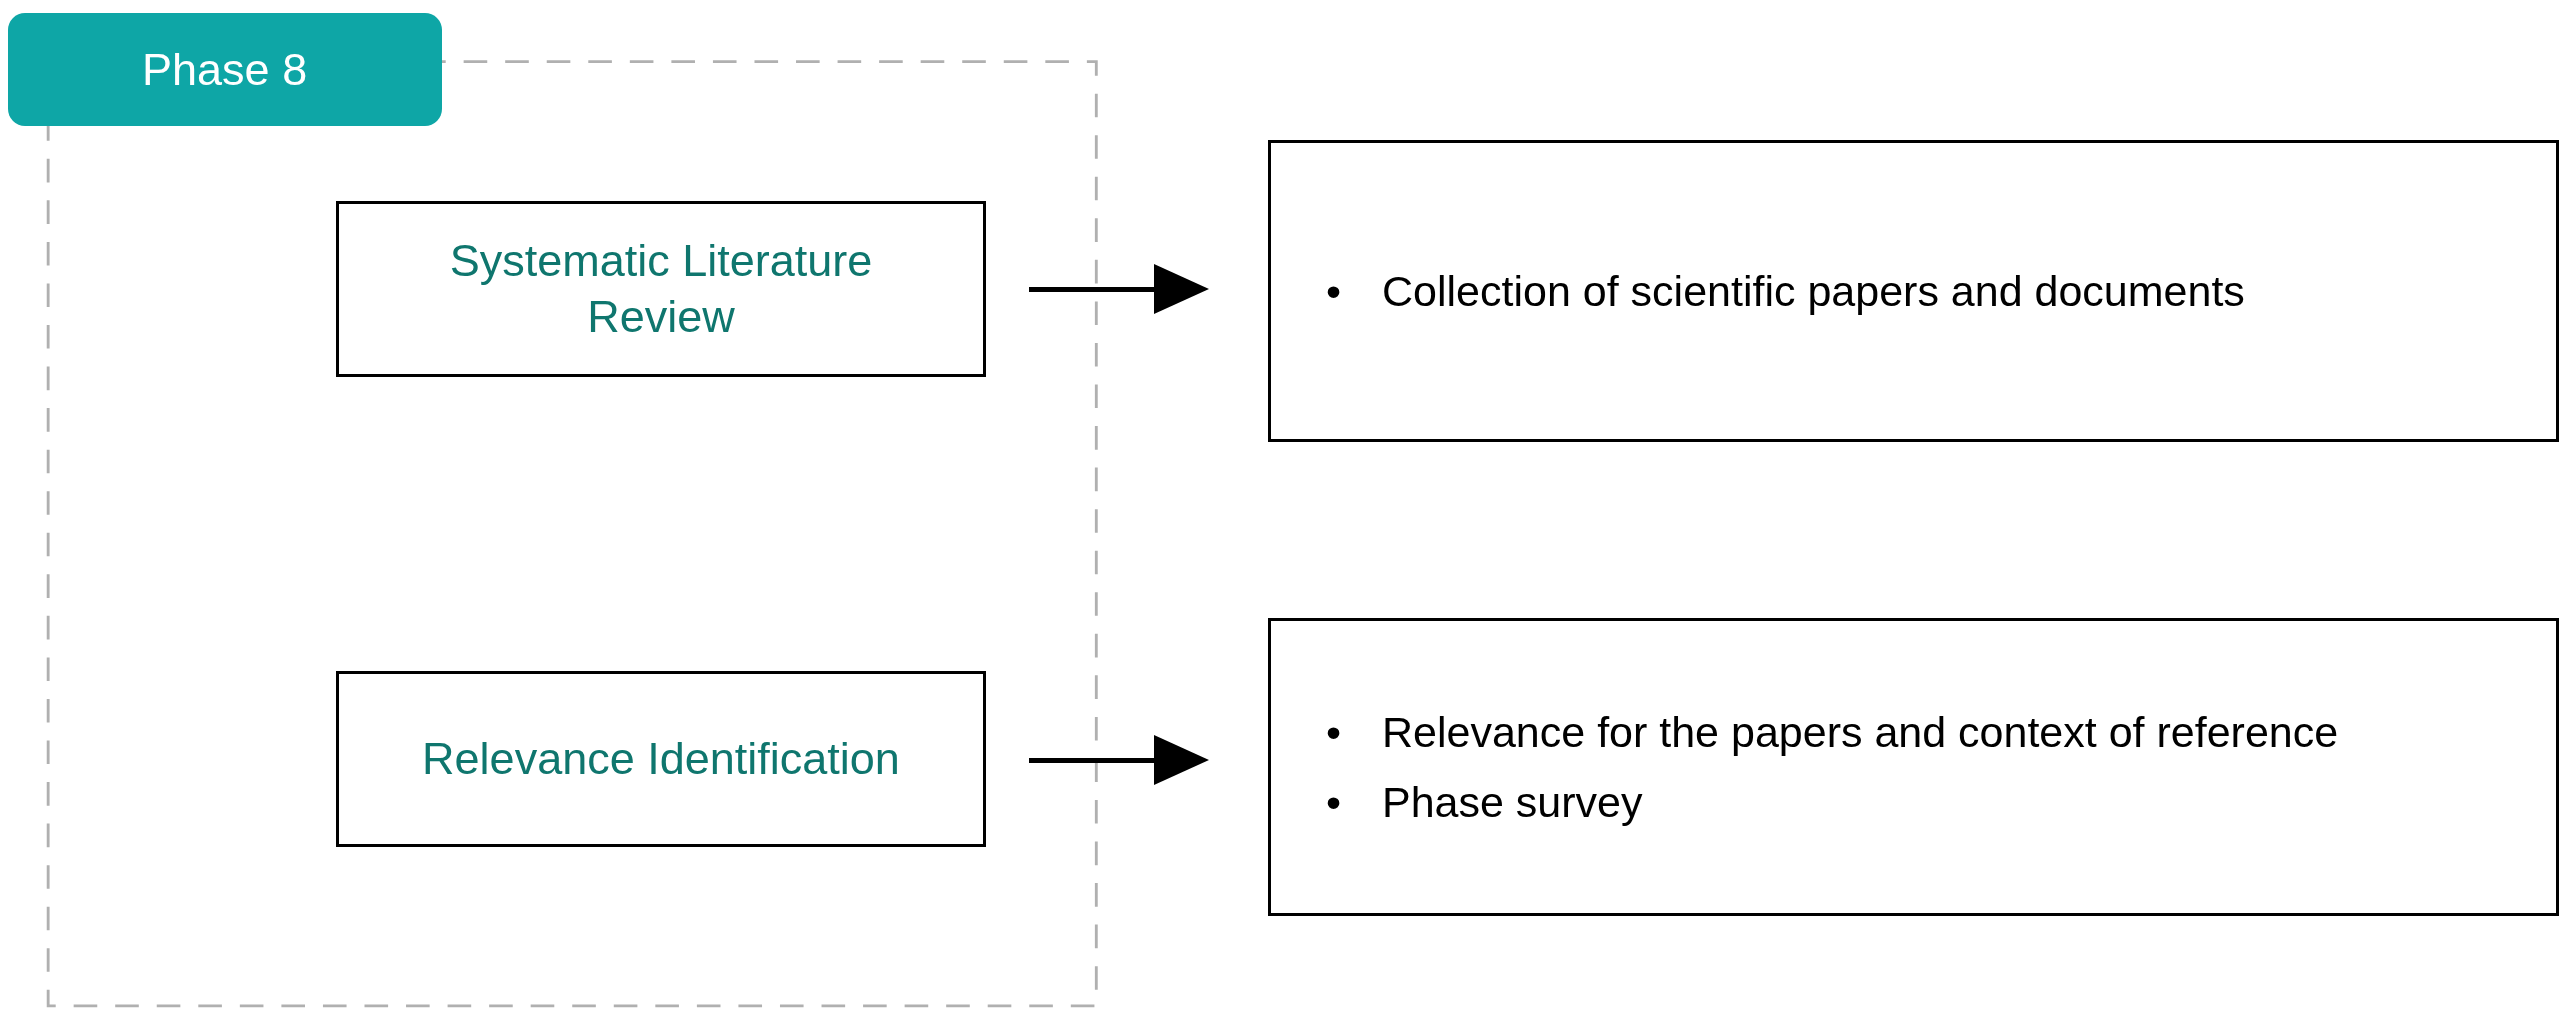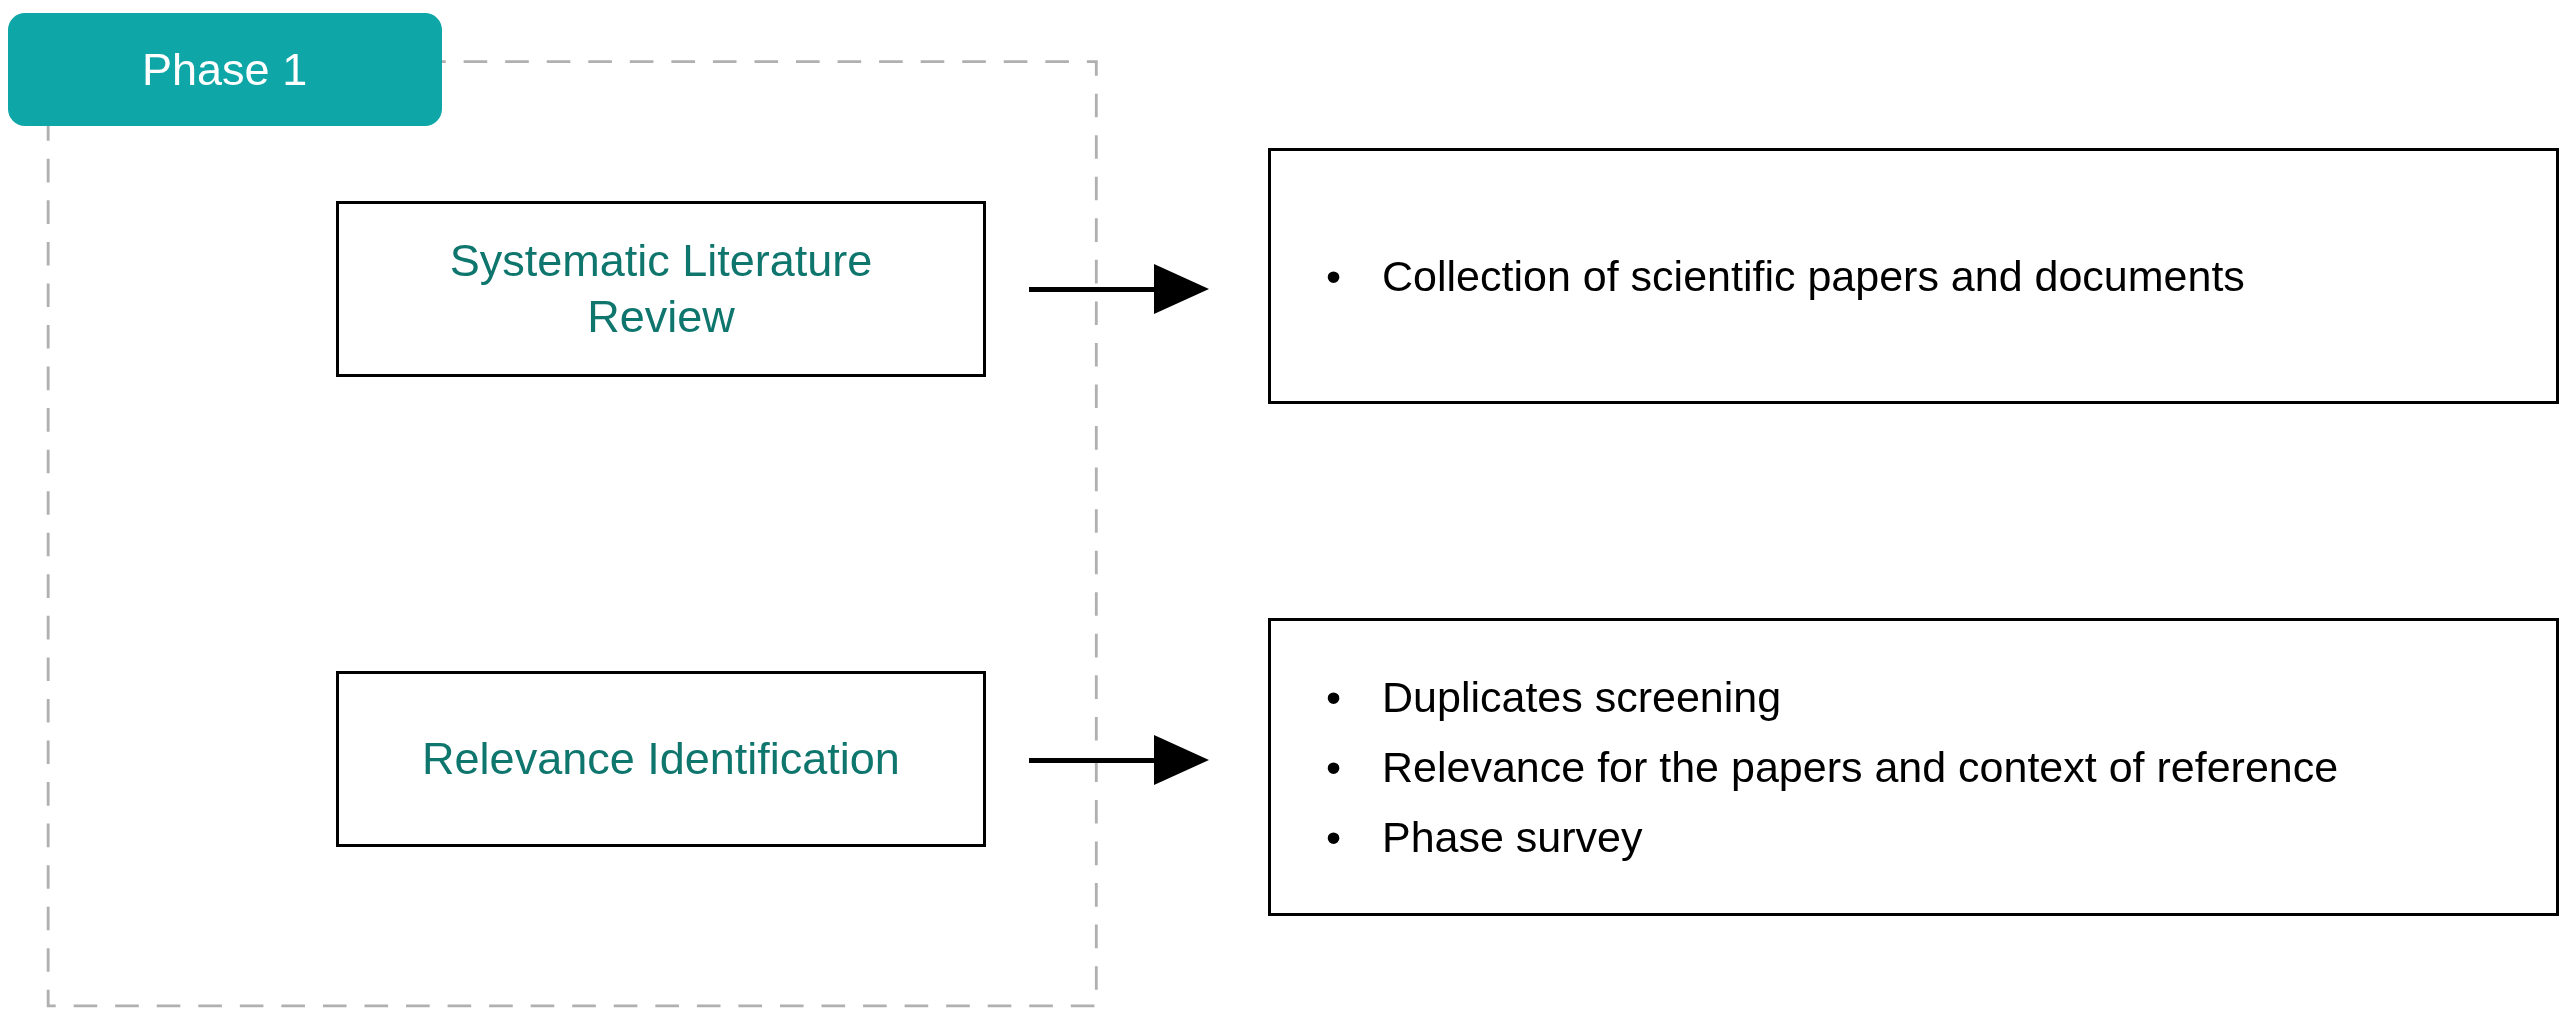--- a/index.html
+++ b/index.html
@@ -77,21 +77,21 @@
     left: 1268px;
     width: 1291px;
     background: #ffffff;
     border: 3.8px solid #000000;
     box-sizing: border-box;
     display: flex;
     flex-direction: column;
     justify-content: center;
     z-index: 2;
   }
-  .output-box.out1 { top: 148px; height: 256px; }
+  .output-box.out1 { top: 140px; height: 302px; }
   .output-box.out2 { top: 618px; height: 298px; }
 
   .output-box ul { list-style: none; margin: 0; padding: 0; }
   .output-box li {
     position: relative;
     padding-left: 111px;
     font-size: 43px;
     line-height: 70px;
     color: #000000;
   }
@@ -105,21 +105,21 @@
 </head>
 <body>
 
 <div class="canvas">
 
   <svg class="frame-svg" viewBox="0 0 2728 1083" xmlns="http://www.w3.org/2000/svg">
     <rect x="51" y="65" width="1110" height="1000" fill="none" stroke="#b0b0b0" stroke-width="3" stroke-dasharray="25 19"></rect>
   </svg>
 
   <div class="badge phase1">
-    <span>Phase 1</span>
+    <span>Phase 8</span>
   </div>
 
   <div class="step-box step1">
     <span class="label">Systematic Literature Review</span>
   </div>
 
   <div class="arrow arrow1">
     <div class="shaft"></div>
     <div class="head"></div>
   </div>
@@ -135,20 +135,19 @@
     <span class="label">Relevance Identification</span>
   </div>
 
   <div class="arrow arrow2">
     <div class="shaft"></div>
     <div class="head"></div>
   </div>
 
   <div class="output-box out2">
     <ul>
-      <li>Duplicates screening</li>
       <li>Relevance for the papers and context of reference</li>
       <li>Phase survey</li>
     </ul>
   </div>
 
 </div>
 
 
 </body></html>

